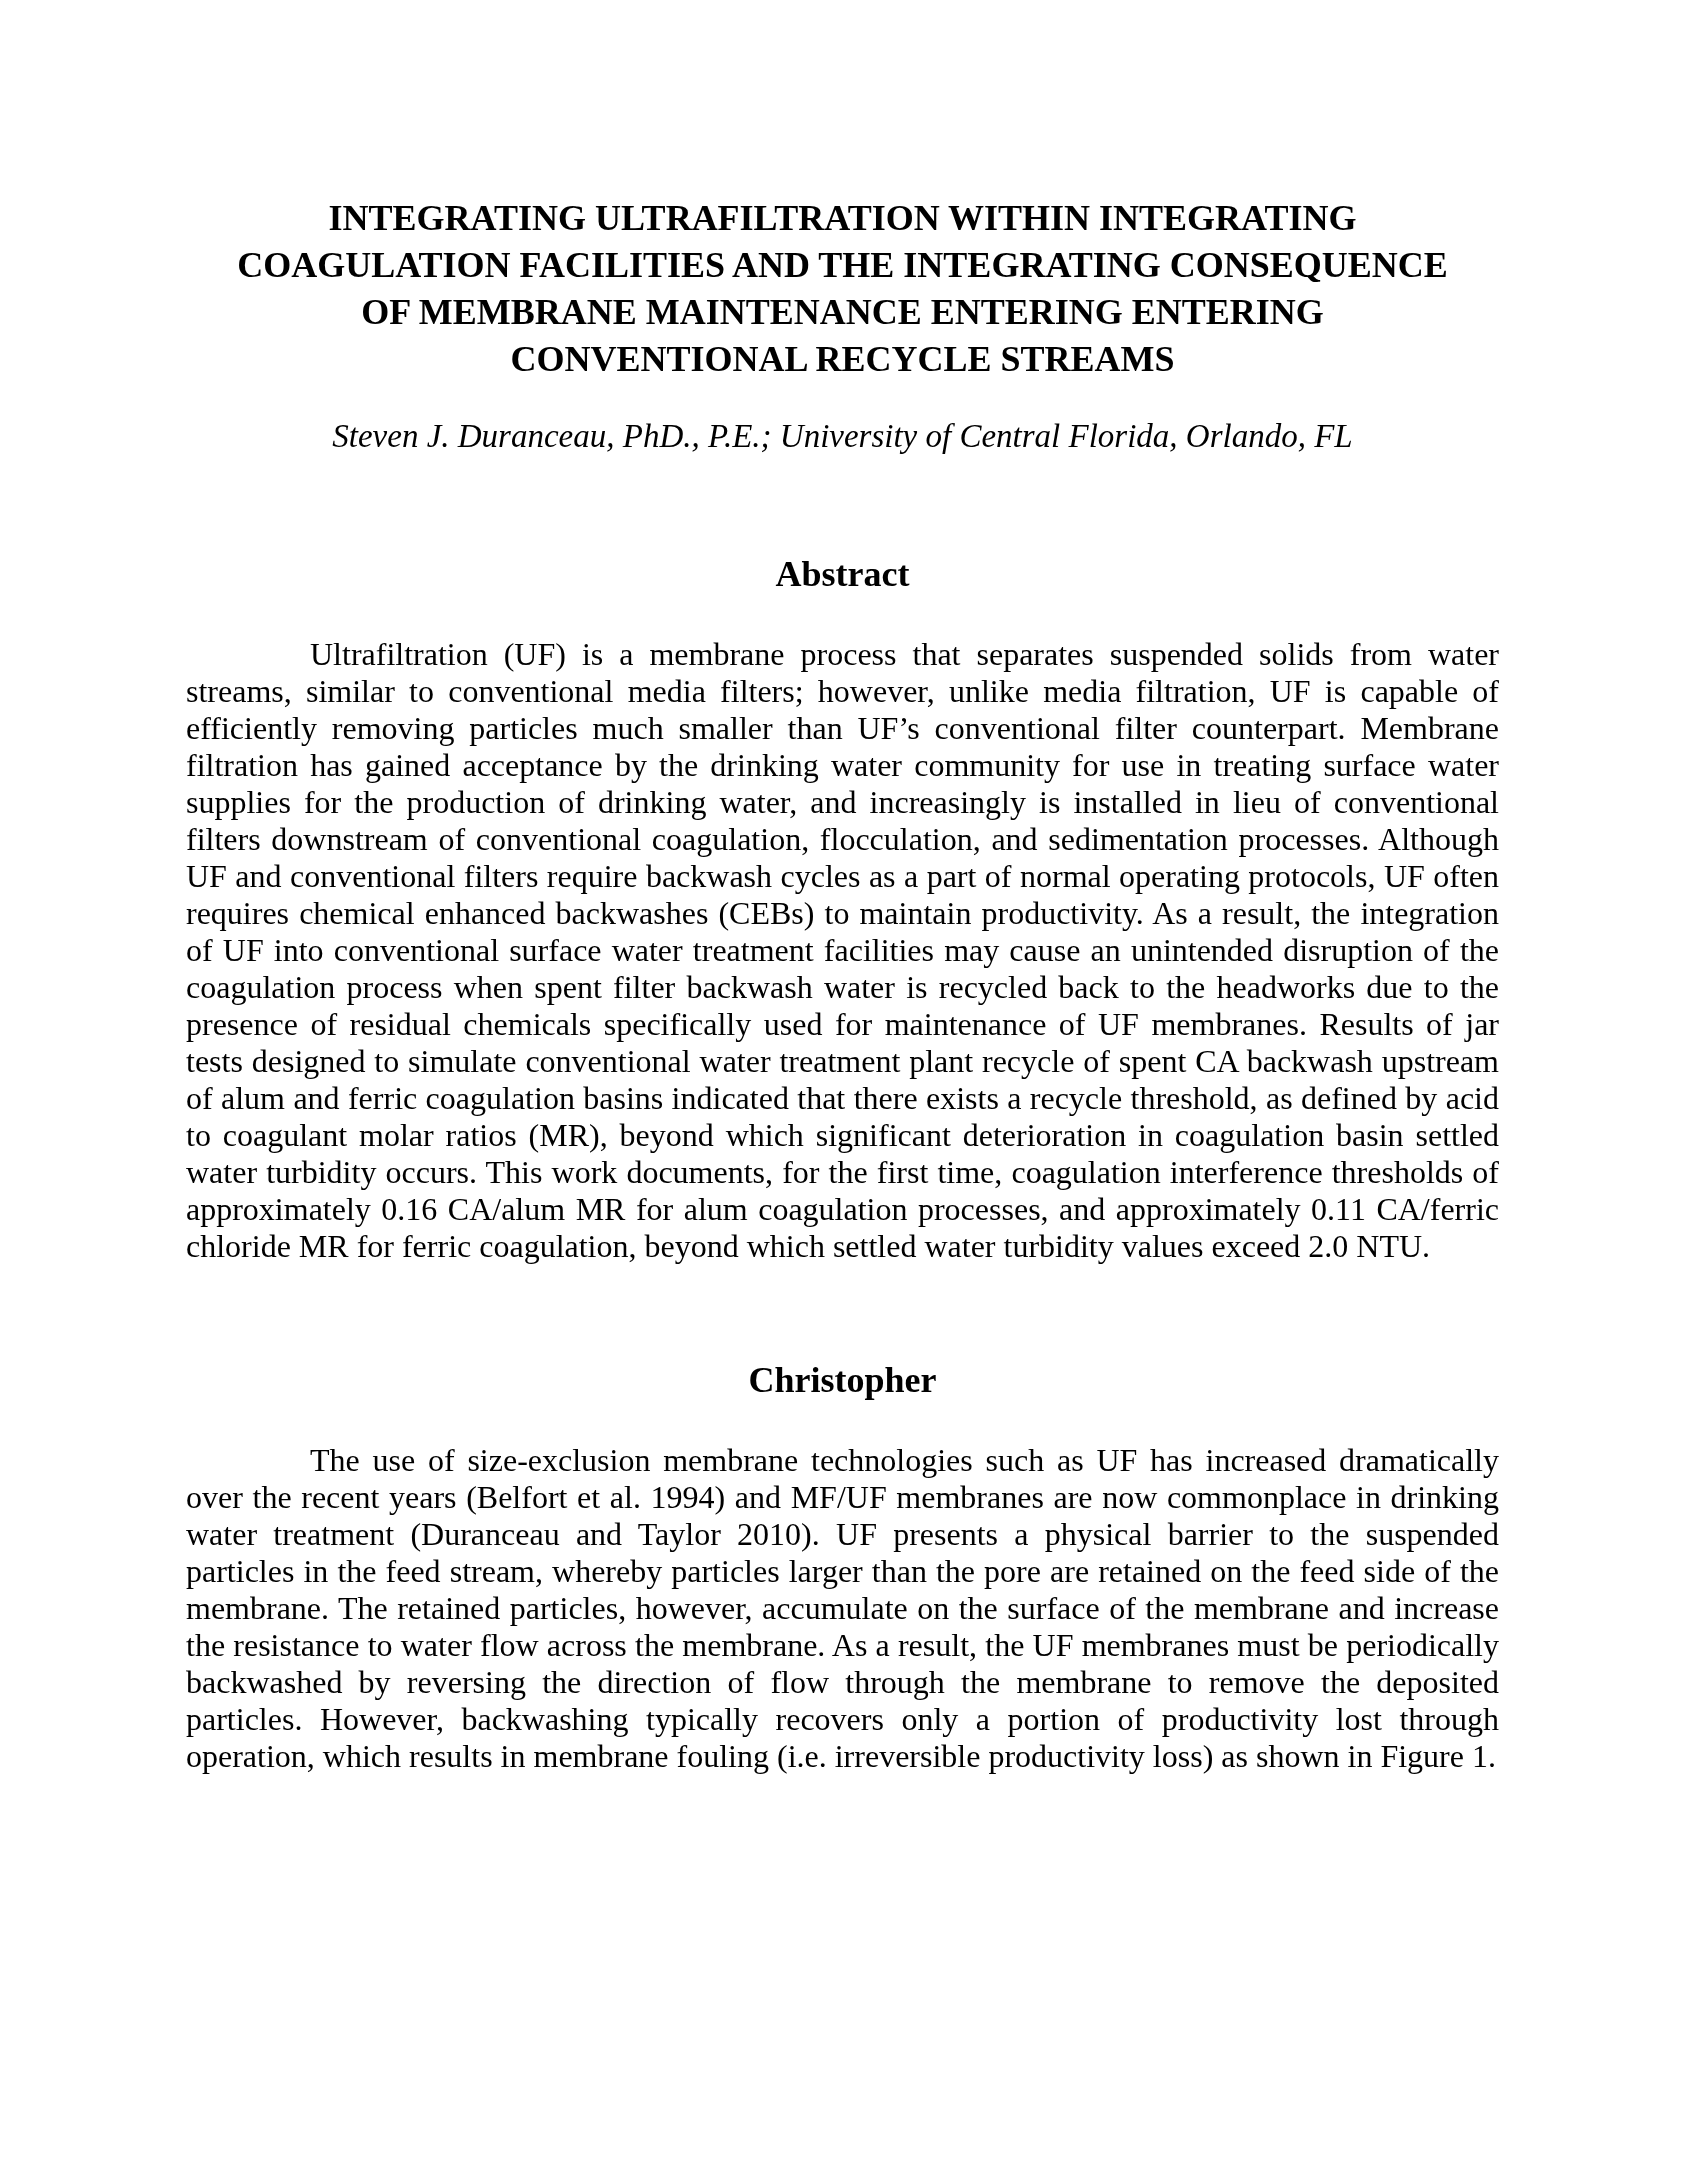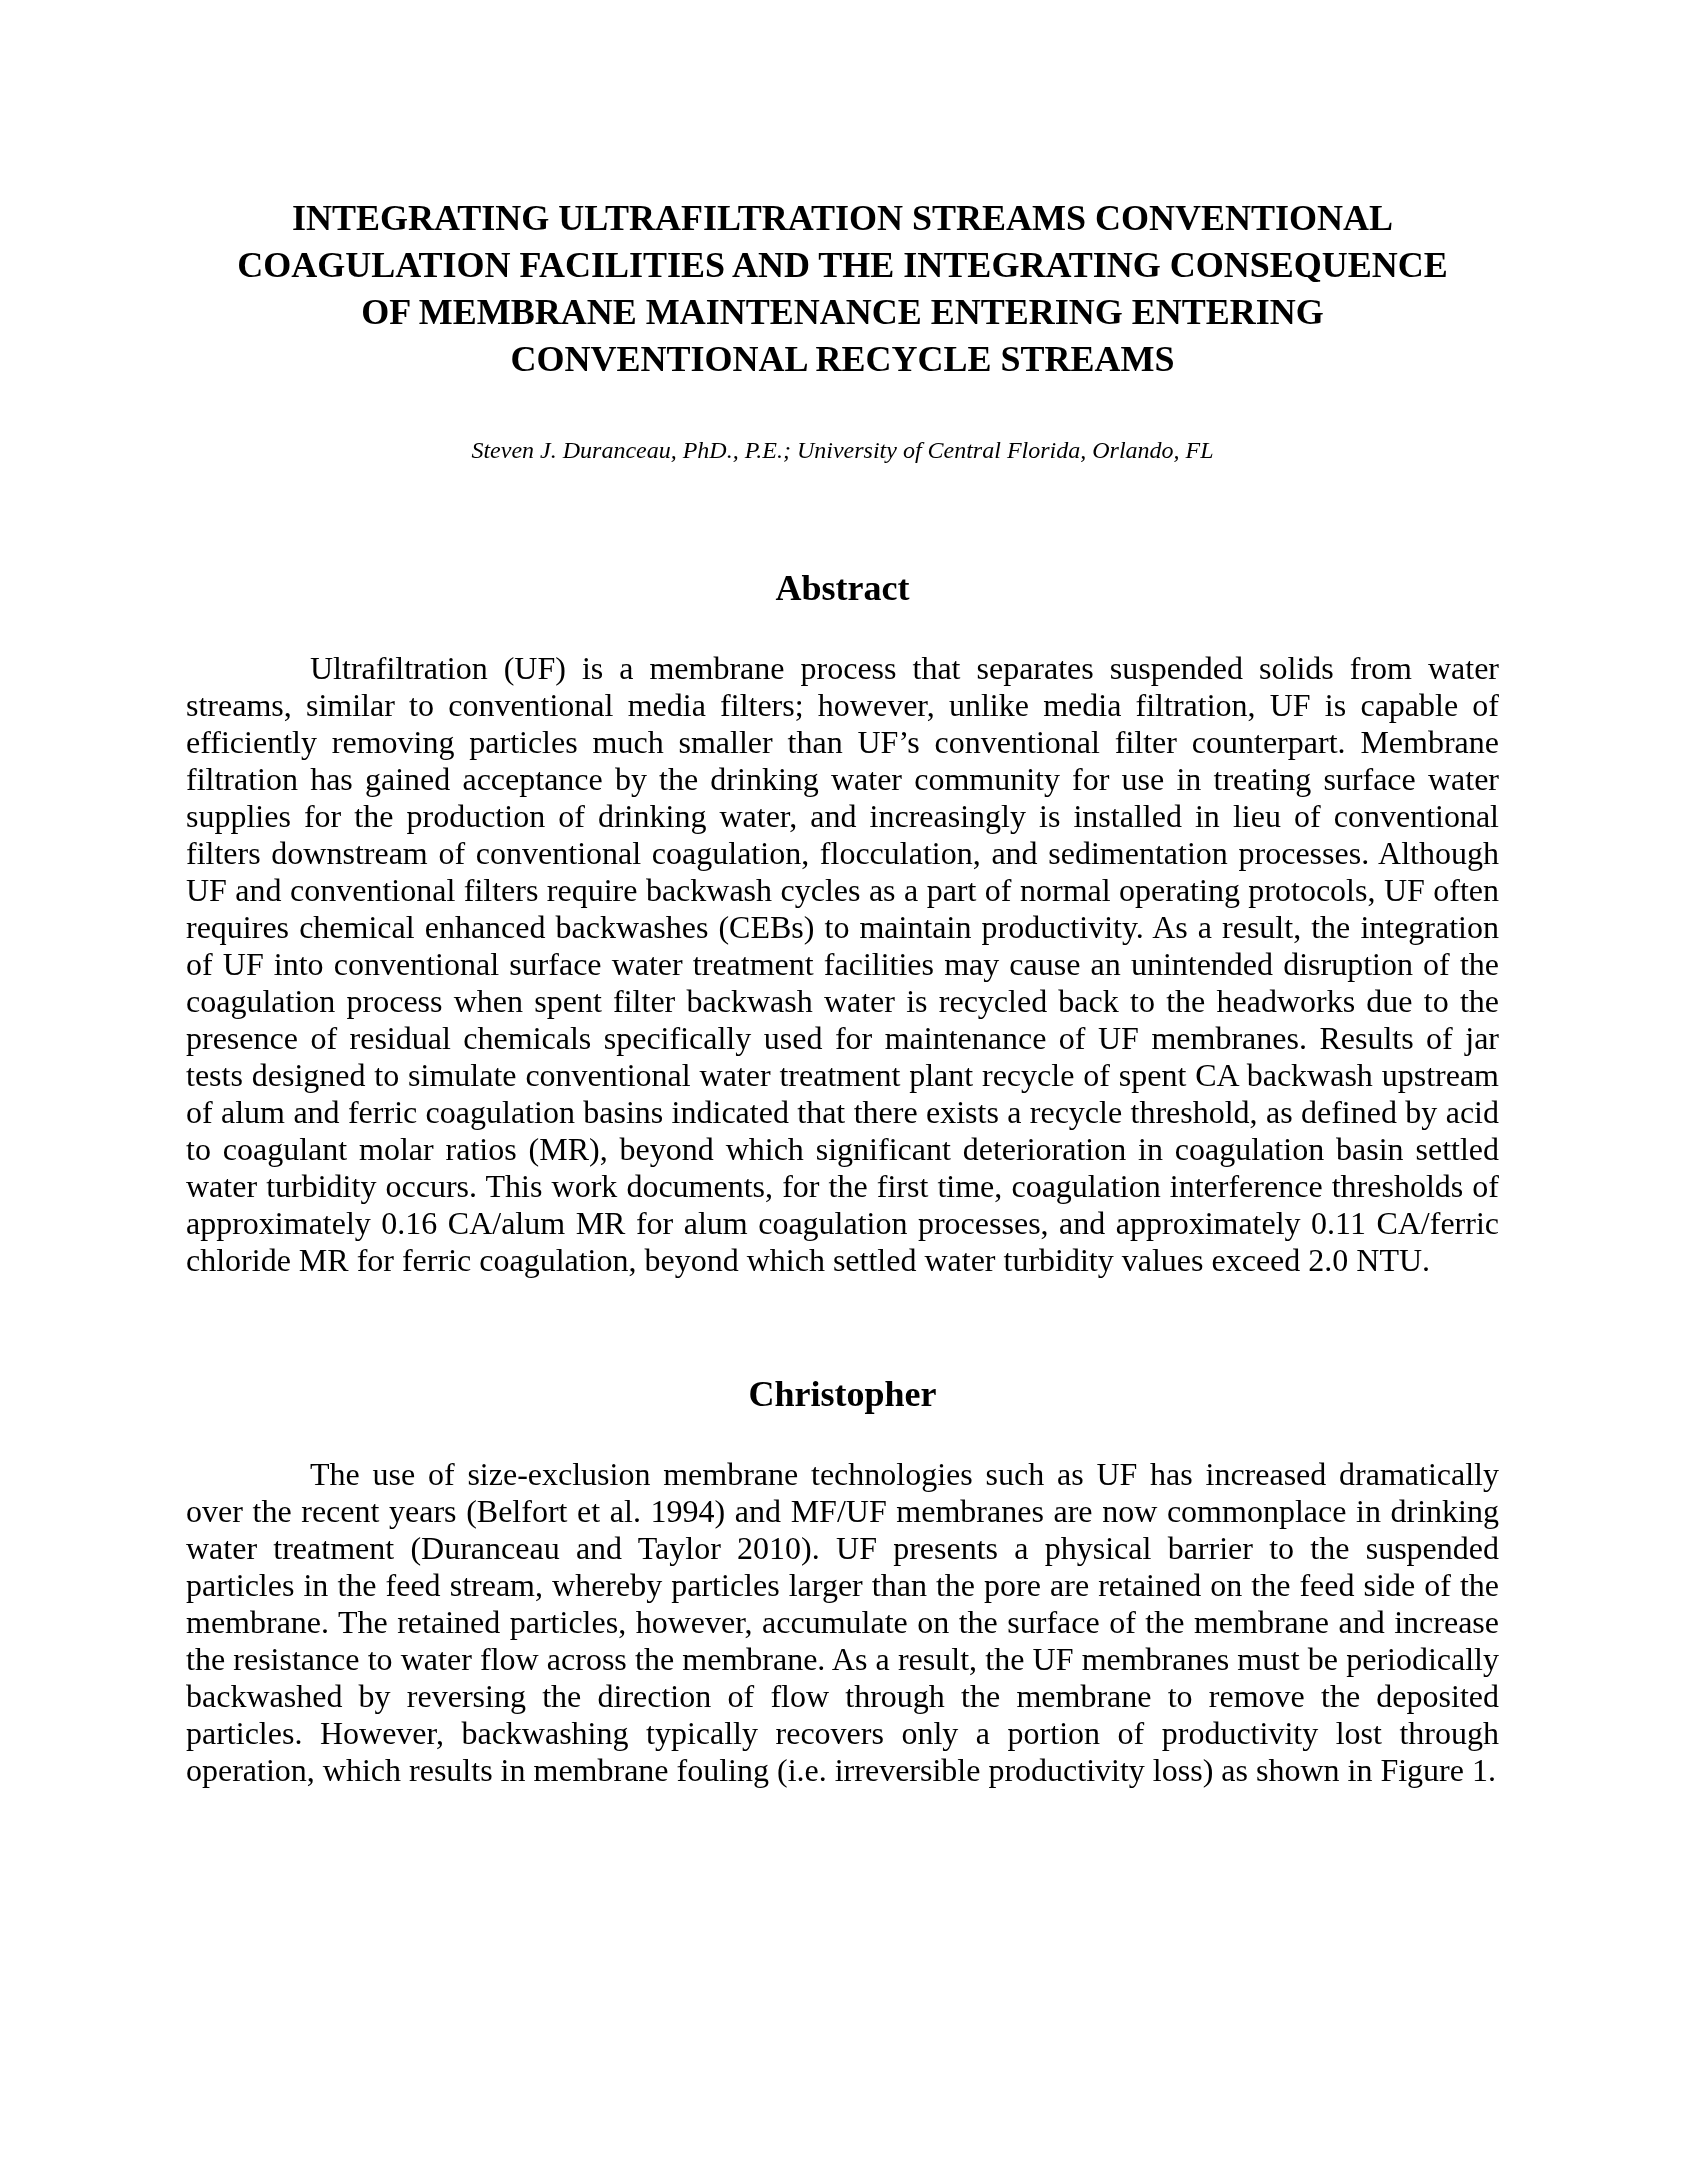--- a/index.html
+++ b/index.html
@@ -23,22 +23,22 @@
     font-size: 36px;
     line-height: 47px;
     font-weight: bold;
     text-align: center;
   }
   .title-line {
     display: block;
     white-space: nowrap;
   }
   .authors {
-    margin-top: 44px;
-    font-size: 24px;
+    margin-top: 30px;
+    font-size: 33px;
     line-height: 46px;
     font-style: italic;
     text-align: center;
   }
   .author-line {
     display: block;
     white-space: nowrap;
   }
   .heading {
     margin: 92px 0 0 0;
@@ -54,21 +54,21 @@
     text-align: justify;
     text-indent: 124px;
   }
 </style>
 </head>
 <body>
 
 <div class="page">
 
   <h1 class="title">
-    <span class="title-line">INTEGRATING ULTRAFILTRATION STREAMS CONVENTIONAL</span>
+    <span class="title-line">INTEGRATING ULTRAFILTRATION WITHIN INTEGRATING</span>
     <span class="title-line">COAGULATION FACILITIES AND THE INTEGRATING CONSEQUENCE</span>
     <span class="title-line">OF MEMBRANE MAINTENANCE ENTERING ENTERING</span>
     <span class="title-line">CONVENTIONAL RECYCLE STREAMS</span>
   </h1>
 
   <div class="authors">
     <span class="author-line">Steven J. Duranceau, PhD., P.E.; University of Central Florida, Orlando, FL</span>
   </div>
 
   <h2 class="heading">Abstract</h2>

